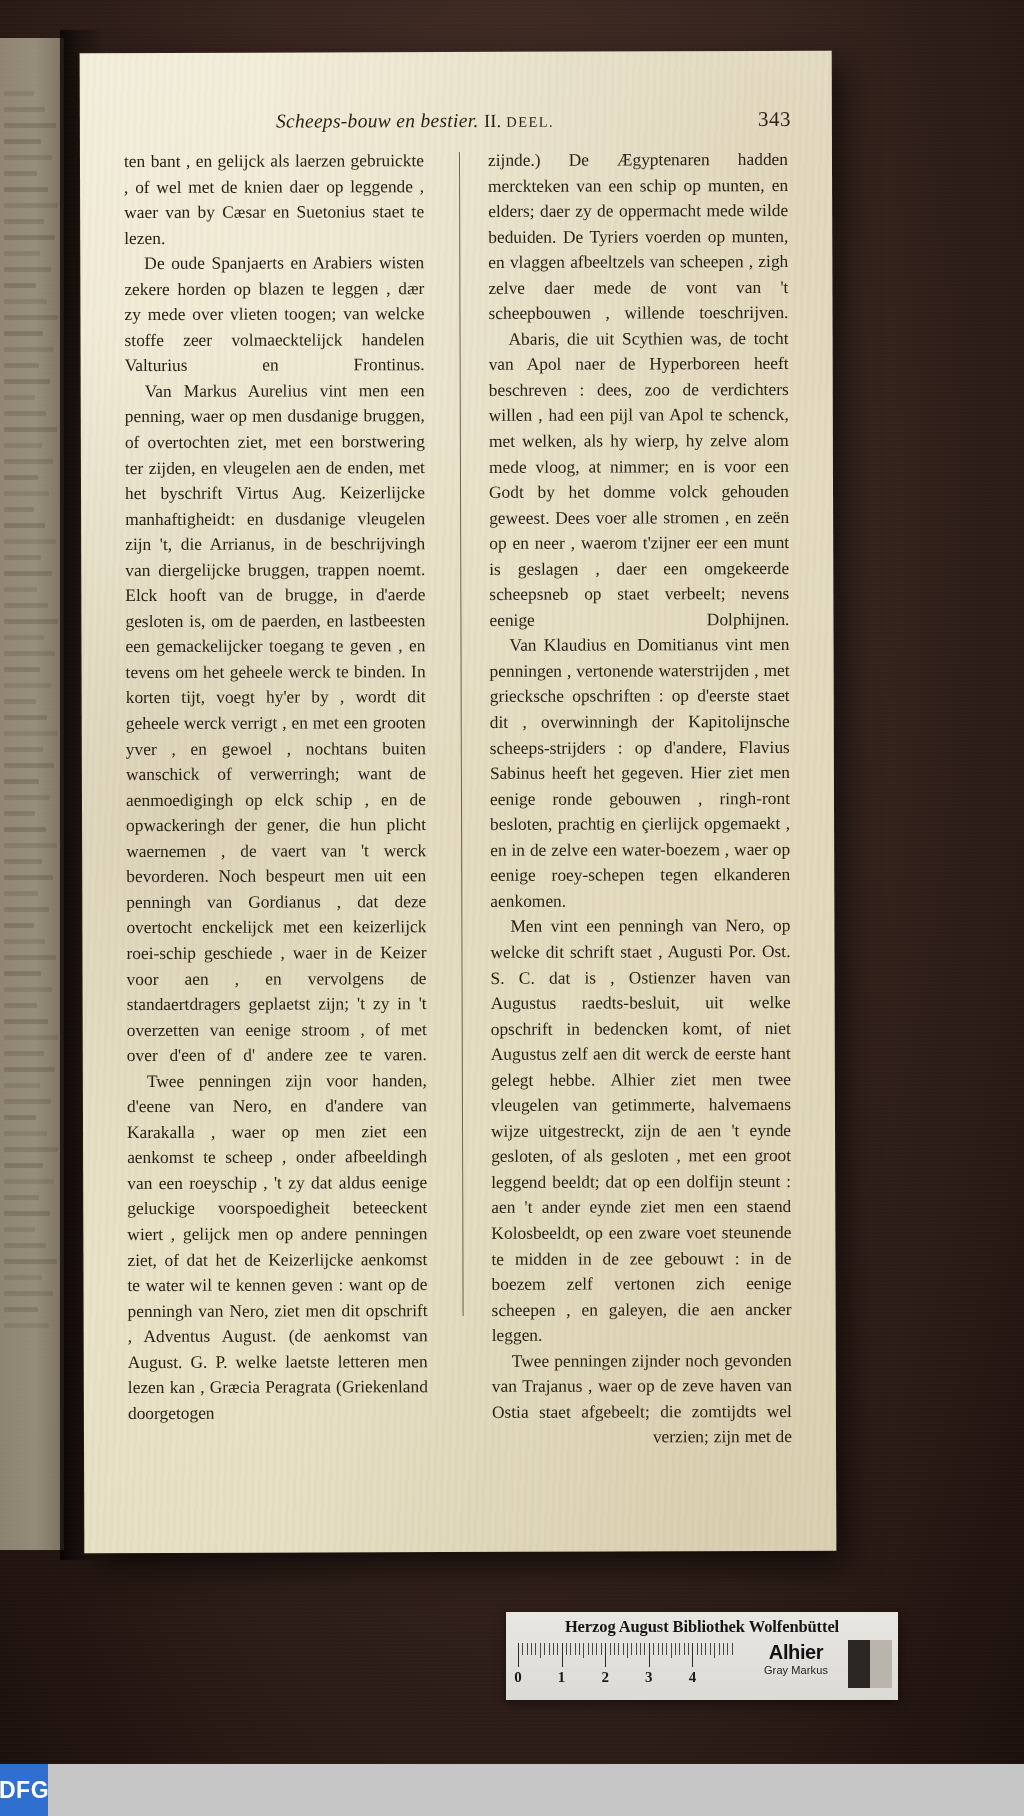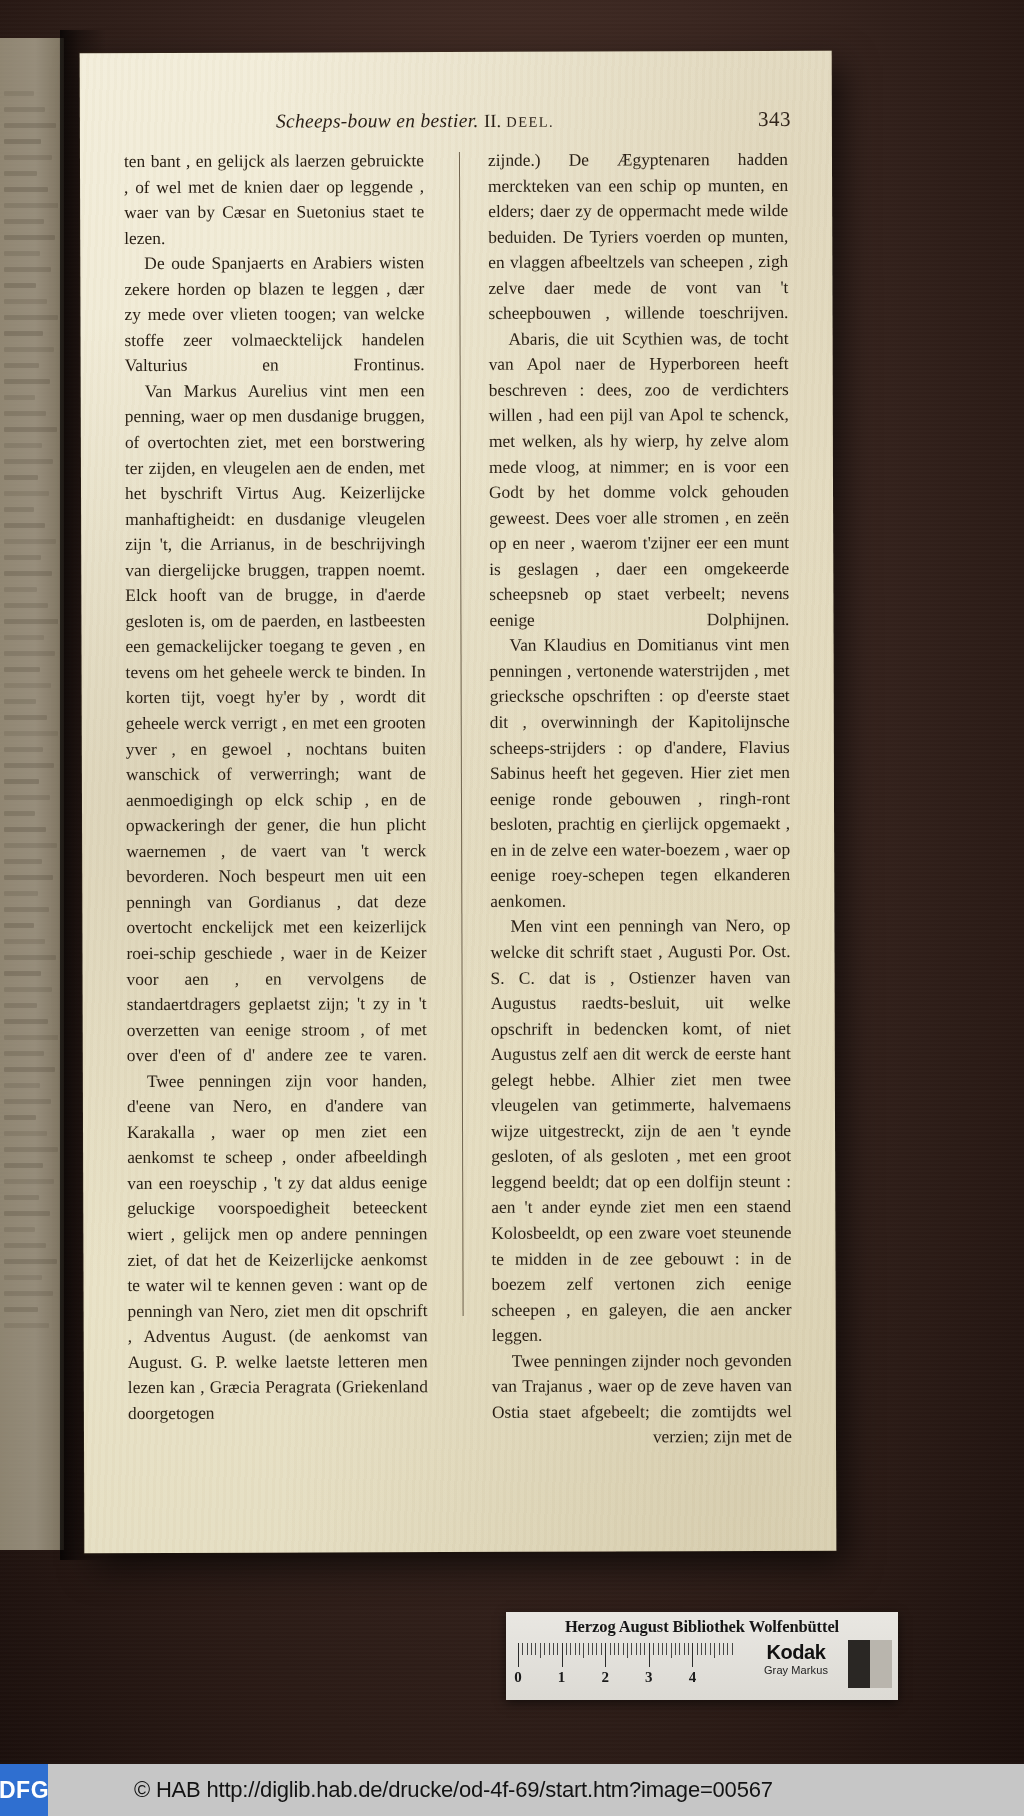--- a/index.html
+++ b/index.html
@@ -280,28 +280,27 @@
     <div class="nums" id="rnums">
         <b style="left: 0px;">0</b>
         <b style="left: 43.6px;">1</b>
         <b style="left: 87.2px;">2</b>
         <b style="left: 130.8px;">3</b>
         <b style="left: 174.4px;">4</b>
       </div>
   </div>
 
   <div class="kodak">
-    <div class="k1">Kodak</div>
+    <div class="k1">Alhier</div>
     <div class="k2">Gray Markus</div>
   </div>
 
   <div class="patches">
     <i></i>
     <i></i>
   </div>
 </div>
 
 <div class="footer">
   <div class="dfg">
     <span>DFG</span>
   </div>
-  <div class="foot-url">© HAB http://diglib.hab.de/drucke/od-4f-69/start.htm?image=00567</div>
 </div>
 
 </body></html>

